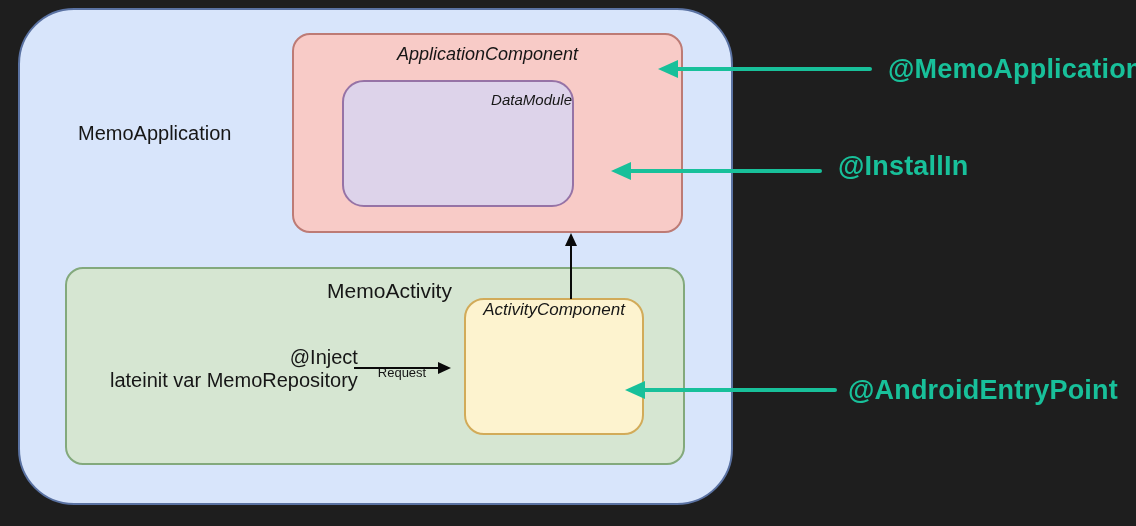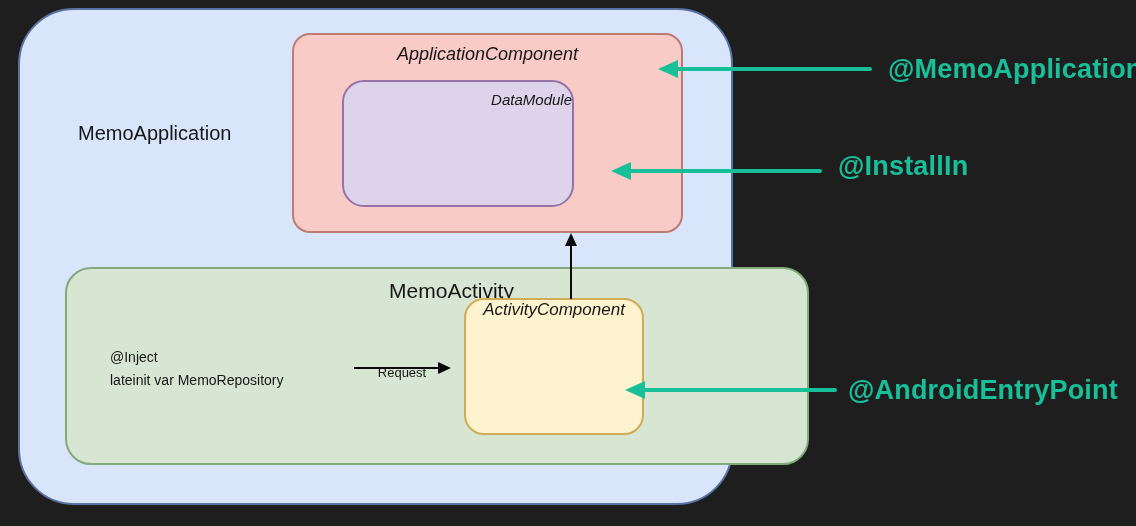--- a/index.html
+++ b/index.html
@@ -67,35 +67,35 @@
   }
   .white {
     left: 44px; top: 38px; width: 199px; height: 53px;
     background: var(--memo-repository-fill);
     border-color: var(--memo-repository-stroke);
     border-radius: 12px;
     display: flex; align-items: center; justify-content: center;
     font-size: 15px; color: var(--diagram-text);
   }
   .green {
-    left: 45px; top: 257px; width: 744px; height: 198px;
+    left: 45px; top: 257px; width: 620px; height: 198px;
     background: var(--memo-activity-fill);
     border-color: var(--memo-activity-stroke);
-    border-radius: 26px;
+    border-radius: 18px;
     text-align: center;
     padding-left: 29px;
   }
   .green > .title {
     display: inline-block; margin-top: 10px;
     font-size: 21px; color: var(--diagram-text);
   }
   .inject {
     position: absolute; left: 43px; top: 77px;
-    font-size: 14px; line-height: 23px; color: var(--diagram-text);
-    text-align: left; white-space: nowrap;
+    font-size: 20px; line-height: 23px; color: var(--diagram-text);
+    text-align: right; white-space: nowrap;
   }
   .yellow {
     left: 397px; top: 29px; width: 180px; height: 137px;
     background: var(--activity-component-fill);
     border-color: var(--activity-component-stroke);
     border-radius: 20px;
     display: flex; align-items: flex-start; justify-content: center;
     font-size: 17px; font-style: italic; color: var(--diagram-text);
   }
   .request-label {

